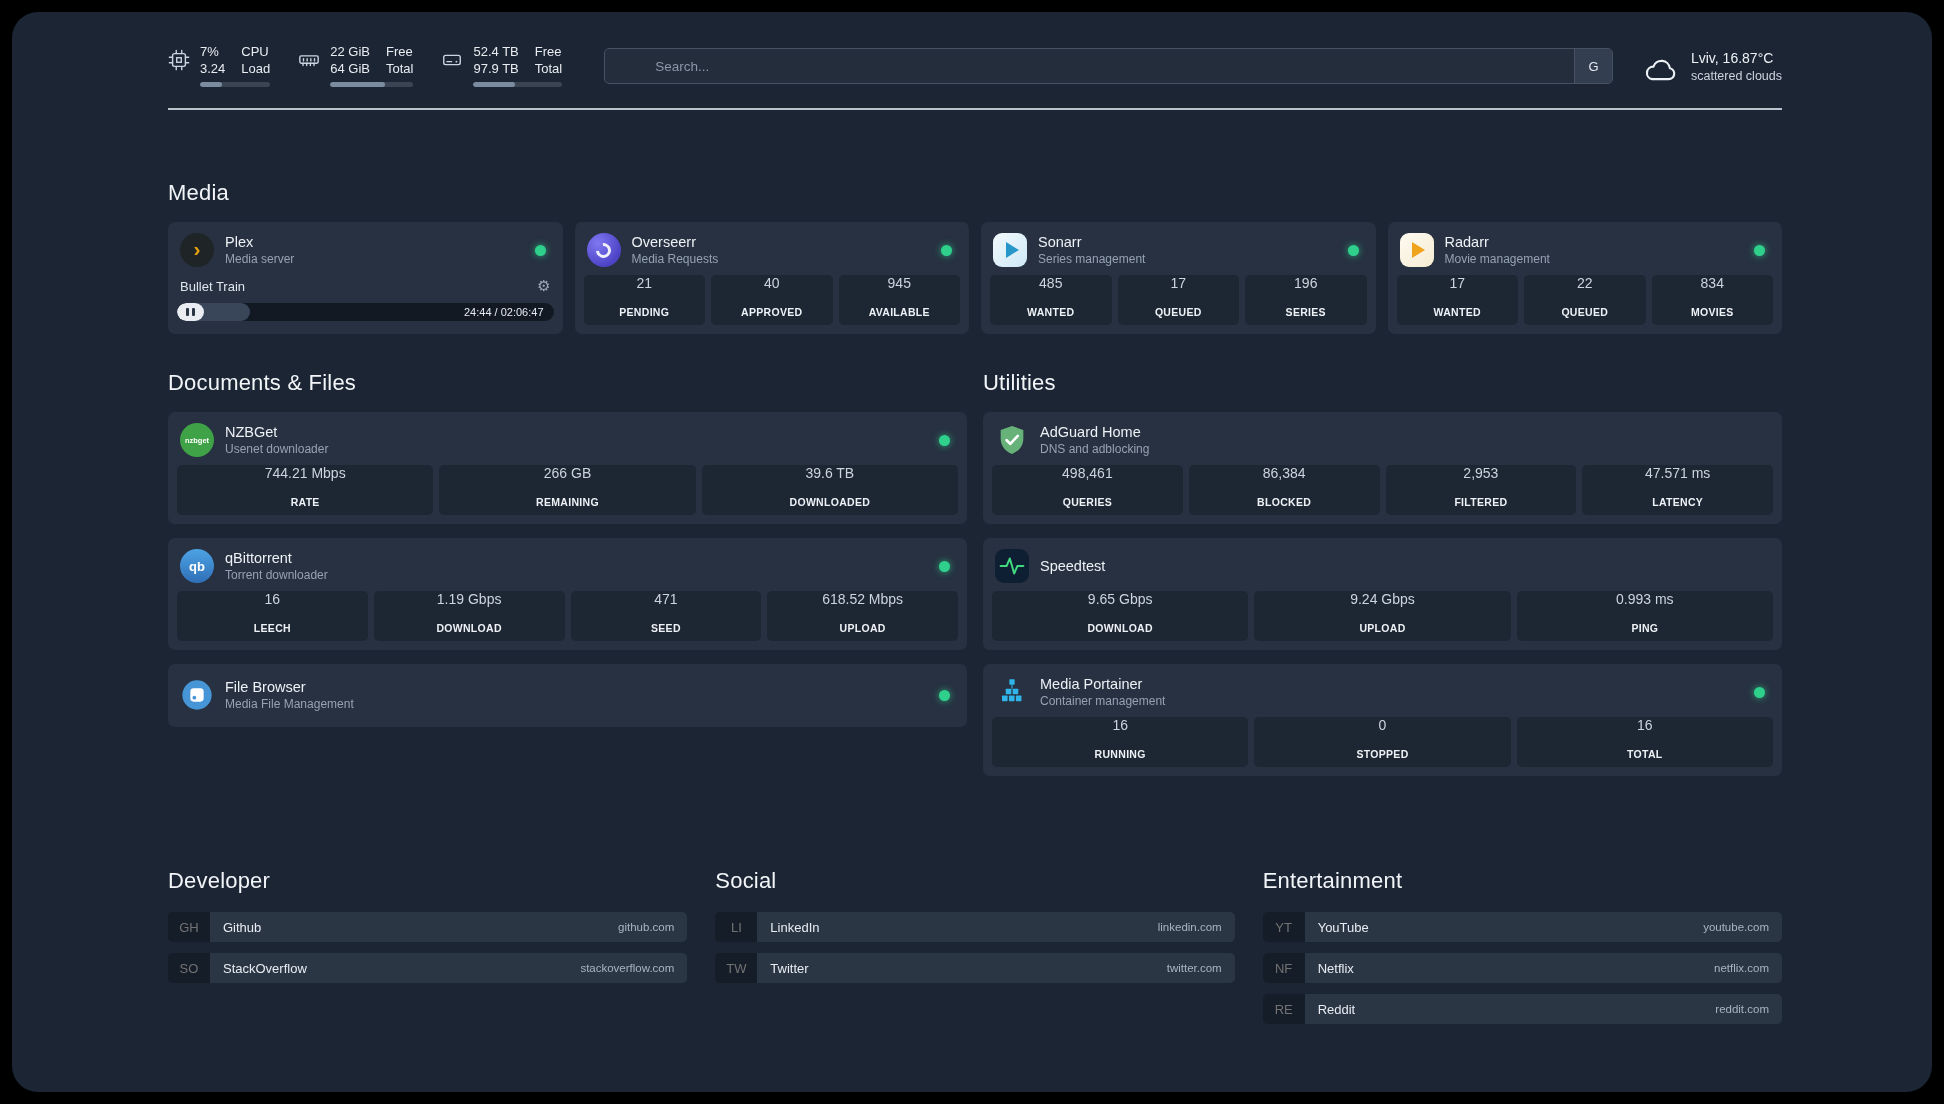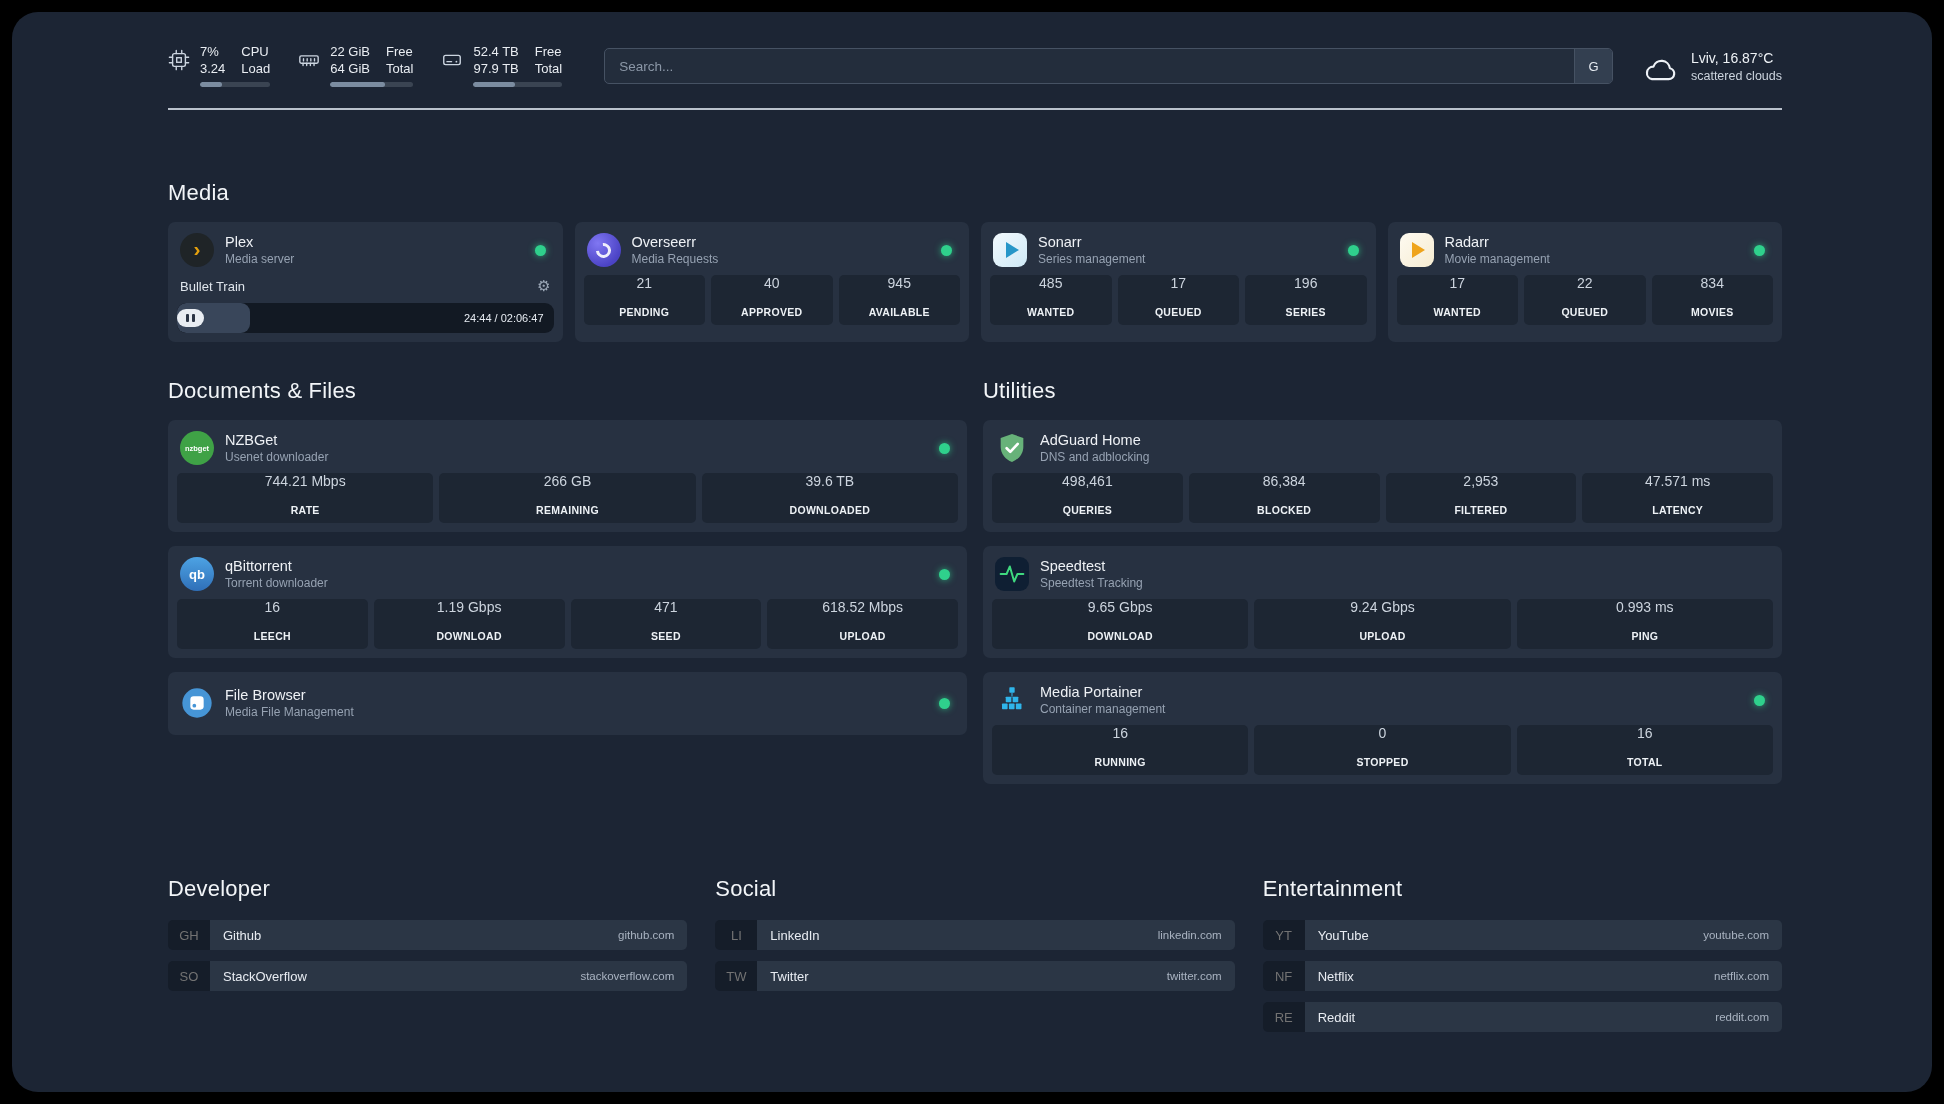--- a/index.html
+++ b/index.html
@@ -10,21 +10,21 @@
   
   .topbar { display:flex; align-items:center; height:48px; }
   .resource { display:flex; align-items:flex-start; gap:10px; margin-right:28px; }
   .resource svg { width:22px; height:22px; margin-top:4px; }
   .res-grid { display:grid; grid-template-columns:auto auto; column-gap:16px; row-gap:3px;
               font-size:13px; color:#e9edf2; line-height:1.1; }
   .res-bar { margin-top:6px; height:5px; border-radius:3px; background:#3a4452; position:relative; overflow:hidden; }
   .res-bar i { position:absolute; left:0; top:0; bottom:0; background:#7b8ca0; border-radius:3px; }
 
   .search { flex:1; display:flex; align-items:stretch; height:36px; margin:0 30px 0 14px;
-            border:1px solid #465263; border-radius:5px; background:#232d3c; overflow:hidden; }
+            border:1px solid #465263; border-radius:5px; background:#232d3c; overflow:hidden;padding-left:36px; }
   .search input { flex:1; background:transparent; border:none; outline:none; color:#dfe5ec;
                   padding:0 14px; font-size:13.5px; font-family:"Liberation Sans", sans-serif; }
   .search input::placeholder { color:#8b97a7; }
   .provider { width:38px; display:flex; align-items:center; justify-content:center;
               background:#333f50; color:#e6ebf1; font-size:13px; border-left:1px solid #465263; cursor:pointer; }
 
   .weather { display:flex; align-items:flex-end; gap:12px; }
   .weather svg { width:36px; height:27px; }
   .w-loc  { font-size:14px; color:#eef2f6; }
   .w-cond { font-size:12.5px; color:#ccd4de; margin-top:3px; }
@@ -49,21 +49,21 @@
 
   .stats { display:flex; gap:6px; }
   .stat { flex:1; background:#1d2633; border-radius:5px; padding:0 4px 7px; text-align:center; }
   .stat-v { font-size:14px; color:#ccd4de; }
   .stat-l { font-size:10.5px; font-weight:bold; color:#eef2f6; margin-top:15px; letter-spacing:.3px; }
 
   
   .player-head { display:flex; align-items:center; justify-content:space-between;
                  font-size:13px; color:#dfe5ec; padding:2px 3px 8px; }
   .gear { color:#9aa6b5; font-size:15px; cursor:pointer; }
-  .player-bar { position:relative; height:30px; border-radius:9px; background:#121923;
+  .player-bar { position:relative; height:18px; border-radius:9px; background:#121923;
                 display:flex; align-items:center; overflow:hidden; }
   .player-fill { position:absolute; left:0; top:0; bottom:0; background:#39465a; border-radius:9px; }
   .pause-pill { position:relative; width:27px; height:18px; background:#e9edf2; border-radius:9px;
                 display:flex; align-items:center; justify-content:center; gap:3px; cursor:pointer; }
   .pause-pill i { width:3px; height:8px; background:#2b3444; border-radius:1px; }
   .player-time { position:absolute; right:10px; font-size:11px; color:#e6ebf1; }
 
   .twocol { display:grid; grid-template-columns:1fr 1fr; gap:16px; margin-top:36px; align-items:start; }
   .col .section-title { margin-bottom:16px; }
   .col .card { margin-bottom:14px; }
@@ -401,21 +401,20 @@
 
       <div class="card">
         <div class="card-head">
           <span class="icon icon-speedtest">
             <svg viewBox="0 0 24 24" fill="none" stroke="#3fd97f" stroke-width="1.8" stroke-linecap="round" stroke-linejoin="round">
               <polyline points="1.5,12 7,12 10,5 14,19 17,12 22.5,12"></polyline>
               </svg>
           </span>
           <div class="titles">
             <div class="c-title">Speedtest</div>
-            <div class="c-sub">Speedtest Tracking</div>
           </div>
         </div>
         <div class="stats">
           <div class="stat">
             <div class="stat-v">9.65 Gbps</div>
               <div class="stat-l">DOWNLOAD</div>
             </div>
           <div class="stat">
             <div class="stat-v">9.24 Gbps</div>
               <div class="stat-l">UPLOAD</div>

